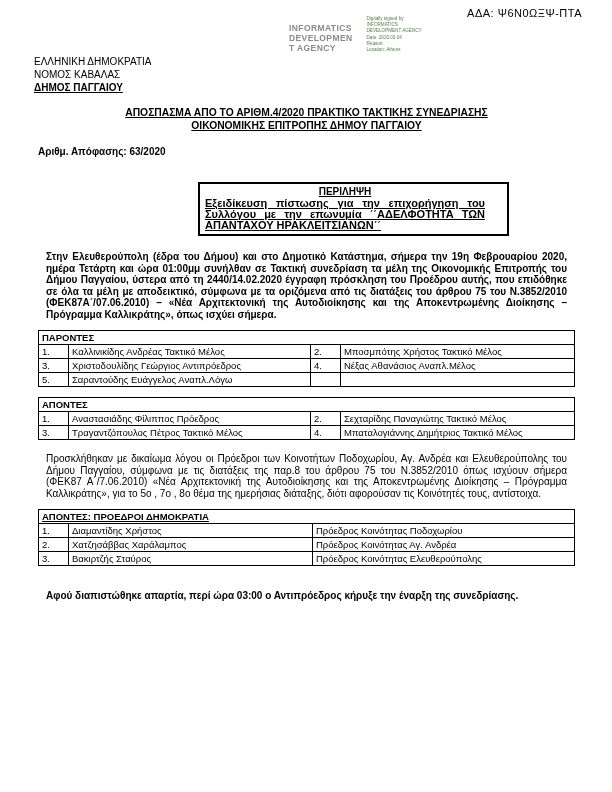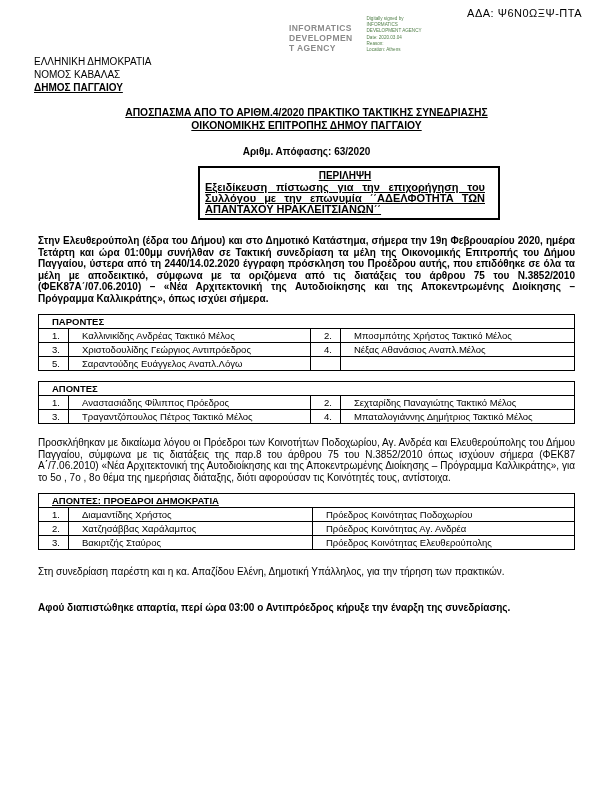--- a/index.html
+++ b/index.html
@@ -30,38 +30,38 @@
     position:absolute;left:34px;top:55px;
     font-size:10px;line-height:13px;
   }
   .letterhead .muni{font-weight:bold;text-decoration:underline;}
   .content{
     position:absolute;top:106px;left:38px;width:537px;
     font-size:10px;line-height:11.5px;
   }
   .doc-title{text-align:center;font-weight:bold;font-size:10.3px;line-height:13px;}
   .doc-title div{text-decoration:underline;}
-  .decision-no{margin-top:14px;font-weight:bold;text-align:center;}
+  .decision-no{margin-top:14px;font-weight:bold;}
   .summary-box{
-    margin-top:8px;margin-left:160px;width:280px;
-    border:2px solid #000;padding:2px 13px 3px 5px;
+    margin-top:24px;margin-left:160px;width:280px;
+    border:2px solid #000;padding:2px 22px 3px 5px;
   }
   .summary-title{text-align:center;font-weight:bold;text-decoration:underline;font-size:10px;margin-bottom:1px;}
   .summary-body{font-weight:bold;font-size:11px;line-height:11px;text-align:justify;text-decoration:underline;}
-  p{margin:0;}
+  p{margin:8px;}
   .para{margin-top:13px;text-align:justify;}
   .para.first{margin-top:15px;font-weight:bold;}
   .para.attendance{margin-top:2px;text-align:left;padding-left:7px;}
   .para.closing{margin-top:24px;font-weight:bold;}
   table.doc-table{
     width:100%;border-collapse:collapse;table-layout:fixed;
     font-size:9.5px;margin-top:10px;
   }
   table.doc-table td{
-    border:1px solid #000;padding:1px 13px;vertical-align:top;line-height:11px;
+    border:1px solid #000;padding:1px 3px;vertical-align:top;line-height:11px;
     overflow:hidden;
   }
   table.doc-table td.th{font-weight:bold;}
   table.doc-table td.th.u{text-decoration:underline;}
   .mt12{margin-top:12px;}
   .mt16{margin-top:16px;}
 </style>
 </head>
 <body>
 
@@ -184,17 +184,16 @@
         <td>Πρόεδρος Κοινότητας Αγ. Ανδρέα</td>
       </tr>
       <tr>
         <td>3.</td>
         <td>Βακιρτζής Σταύρος</td>
         <td>Πρόεδρος Κοινότητας Ελευθερούπολης</td>
       </tr>
     </tbody>
       </table>
 
-    <p class="para mt16">Στη συνεδρίαση παρέστη και η κα. Απαζίδου Ελένη, Δημοτική Υπάλληλος, για την τήρηση των πρακτικών.</p>
     <p class="para closing">Αφού διαπιστώθηκε απαρτία, περί ώρα 03:00 ο Αντιπρόεδρος κήρυξε την έναρξη της συνεδρίασης.</p>
 
   </div>
 </div>
 
 </body></html>

